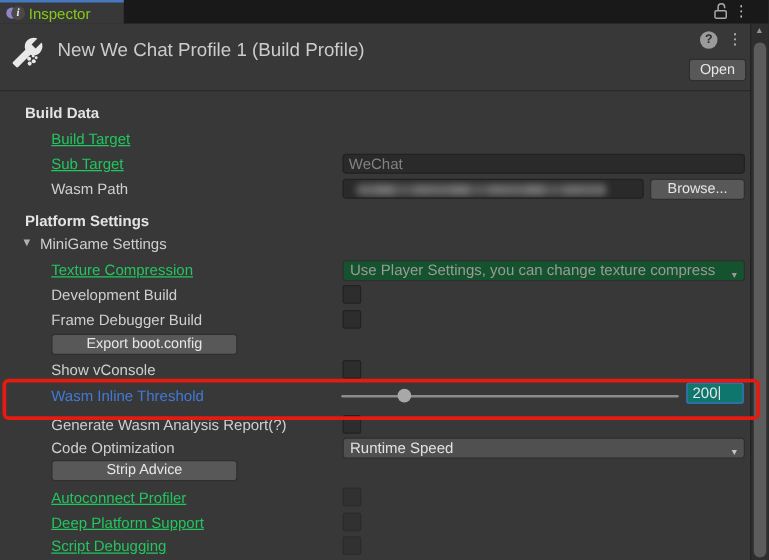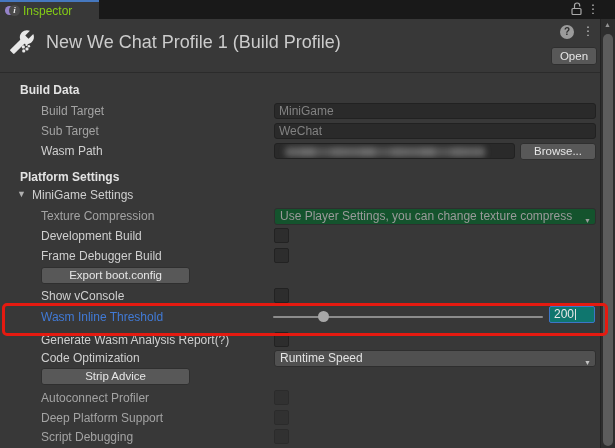--- a/index.html
+++ b/index.html
@@ -14,36 +14,36 @@
   .tab-icon .dot-purple{position:absolute;left:0;top:1px;width:9px;height:9px;border-radius:50%;background:#9583C9;}
   .tab-icon .dot-info{position:absolute;left:4px;top:0;width:11px;height:11px;border-radius:50%;
     background:#4A4A4A;color:#ECECEC;font:italic bold 9px/11px "Liberation Serif",serif;text-align:center;}
   .tab-label{color:#84cc16;font-size:12px;margin-left:2px;}
   .kebab{color:#C2C2C2;font-size:12px;line-height:12px;letter-spacing:0;}
   .tabbar .lock{position:absolute;left:570px;top:2px;}
   .tabbar .kebab{position:absolute;left:587px;top:3px;}
   
   .header{position:absolute;left:0;top:19px;width:600px;height:53px;border-bottom:1px solid #2B2B2B;background:#383838;}
   .profile-icon{position:absolute;left:9px;top:10px;}
-  .page-title{position:absolute;left:46px;top:13px;font-size:18px;color:#CCCCCC;white-space:nowrap;}
+  .page-title{position:absolute;left:46px;top:13px;font-size:15px;color:#CCCCCC;white-space:nowrap;}
   .help-circle{position:absolute;left:560px;top:6px;width:14px;height:14px;border-radius:50%;
     background:#9B9B9B;color:#2E2E2E;font-weight:bold;font-size:10px;line-height:14px;text-align:center;}
   .header .kebab{position:absolute;left:582px;top:6px;color:#C6C6C6;}
   .btn{background:#585858;border:1px solid #2F2F2F;border-radius:3px;color:#E6E6E6;
     font-size:11.5px;text-align:center;box-sizing:border-box;cursor:default;
     font-family:"Liberation Sans",sans-serif;}
   .open-btn{position:absolute;left:551px;top:28px;width:46px;height:18px;line-height:16px;}
   
   .scrollbar{position:absolute;left:600px;top:19px;width:15px;height:429px;background:#2E2E2E;border-left:1px solid #232323;box-sizing:border-box;}
   .scroll-up{position:absolute;left:3px;top:2px;font-size:7px;color:#949494;}
   .scroll-thumb{position:absolute;left:2px;top:15px;width:10px;height:412px;background:#5C5C5C;border-radius:5px;}
   
   .section-title{position:absolute;left:20px;font-weight:bold;color:#E3E3E3;white-space:nowrap;}
   .row-label{position:absolute;left:41px;white-space:nowrap;}
-  .disabled-label{color:#a3a3a3;}
+  .disabled-label{color:#22c55e;text-decoration:underline;}
   .blue-label{font-size:12px;text-align:right;}
   .foldout-arrow{position:absolute;left:17px;font-size:9px;color:#B0B0B0;}
   .foldout-label{position:absolute;left:32px;color:#CFCFCF;white-space:nowrap;}
   .tfield{position:absolute;background:#2A2A2A;border:1px solid #212121;border-radius:3px;
     height:16px;line-height:15px;padding:0 4px;box-sizing:border-box;white-space:nowrap;overflow:hidden;}
   .tfield.dim{color:#828282;}
   .dropdown{position:absolute;left:274px;width:322px;height:17px;border-radius:3px;border:1px solid #2E2E2E;
     box-sizing:border-box;line-height:15px;padding:0 16px 0 5px;white-space:nowrap;overflow:hidden;text-overflow:clip;}
   .dropdown .dd-arrow{position:absolute;right:4px;top:4px;font-size:7px;}
   .dropdown.enabled{background:#505050;color:#E2E2E2;}
@@ -113,21 +113,20 @@
   </div>
 
   <div class="scrollbar">
     <span class="scroll-up">▲</span>
     <div class="scroll-thumb"></div>
   </div>
 
   <div class="section-title" style="top:83px">Build Data</div>
 
   <div class="row-label disabled-label" style="top:104px">Build Target</div>
-  <div class="tfield dim" style="left:274px;top:103px;width:322px">MiniGame</div>
 
   <div class="row-label disabled-label" style="top:124px">Sub Target</div>
   <div class="tfield dim" style="left:274px;top:123px;width:322px">WeChat</div>
 
   <div class="row-label" style="top:144px">Wasm Path</div>
   <div class="tfield" style="left:274px;top:143px;width:241px">
     <span class="redacted"></span>
   </div>
   <div class="btn" style="position:absolute;left:520px;top:143px;width:76px;height:17px;line-height:15px">Browse...</div>
 

